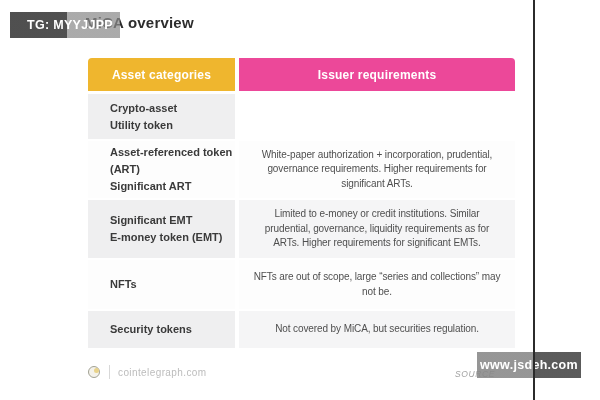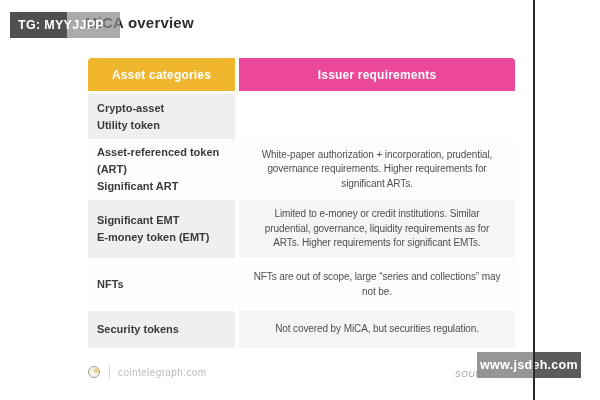--- a/index.html
+++ b/index.html
@@ -17,21 +17,21 @@
     font-size:15px;font-weight:bold;color:#2d2d2d;letter-spacing:.2px;
   }
 
   
   .wm{
     position:absolute;display:flex;align-items:center;
     color:#ffffff;font-weight:bold;font-size:12.5px;letter-spacing:.3px;
     white-space:nowrap;
   }
   .wm-tl{
-    left:10px;top:12px;width:110px;height:26px;padding-left:8px;box-sizing:border-box;
+    left:10px;top:12px;width:110px;height:26px;padding-left:17px;box-sizing:border-box;
     background:linear-gradient(90deg, rgba(74,74,74,.97) 0 52%, rgba(138,138,138,.72) 52% 100%);
     z-index:6;
   }
   .wm-br{
     left:477px;top:352px;width:104px;height:26px;justify-content:center;
     background:linear-gradient(90deg, rgba(135,135,135,.88) 0 54%, rgba(82,82,82,.95) 54% 100%);
     z-index:6;
   }
 
   
@@ -55,21 +55,21 @@
   .t-rows{display:flex;flex-direction:column;margin-top:3px;row-gap:2px;}
   .t-row{display:grid;grid-template-columns:147px 276px;column-gap:4px;}
   .t-rows .t-row:nth-child(1){height:45px;}
   .t-rows .t-row:nth-child(2){height:57px;}
   .t-rows .t-row:nth-child(3){height:58px;}
   .t-rows .t-row:nth-child(4){height:49px;}
   .t-rows .t-row:nth-child(5){height:37px;}
 
   .cat-cell{
     display:flex;flex-direction:column;justify-content:center;
-    padding-left:9px;box-sizing:border-box;
+    padding-left:22px;box-sizing:border-box;
     font-size:11px;font-weight:bold;color:#3a3a3a;line-height:17px;
   }
   .req-cell{
     display:flex;align-items:center;justify-content:center;text-align:center;
     padding:0 12px;box-sizing:border-box;
     font-size:10px;color:#4f4f4f;line-height:14.5px;letter-spacing:-.1px;
   }
   .t-rows .t-row:nth-child(odd) .cat-cell{background:#efeff0;}
   .t-rows .t-row:nth-child(odd) .req-cell{background:#f5f5f6;}
   .t-rows .t-row:nth-child(even) .cat-cell{background:#fdfdfd;}

